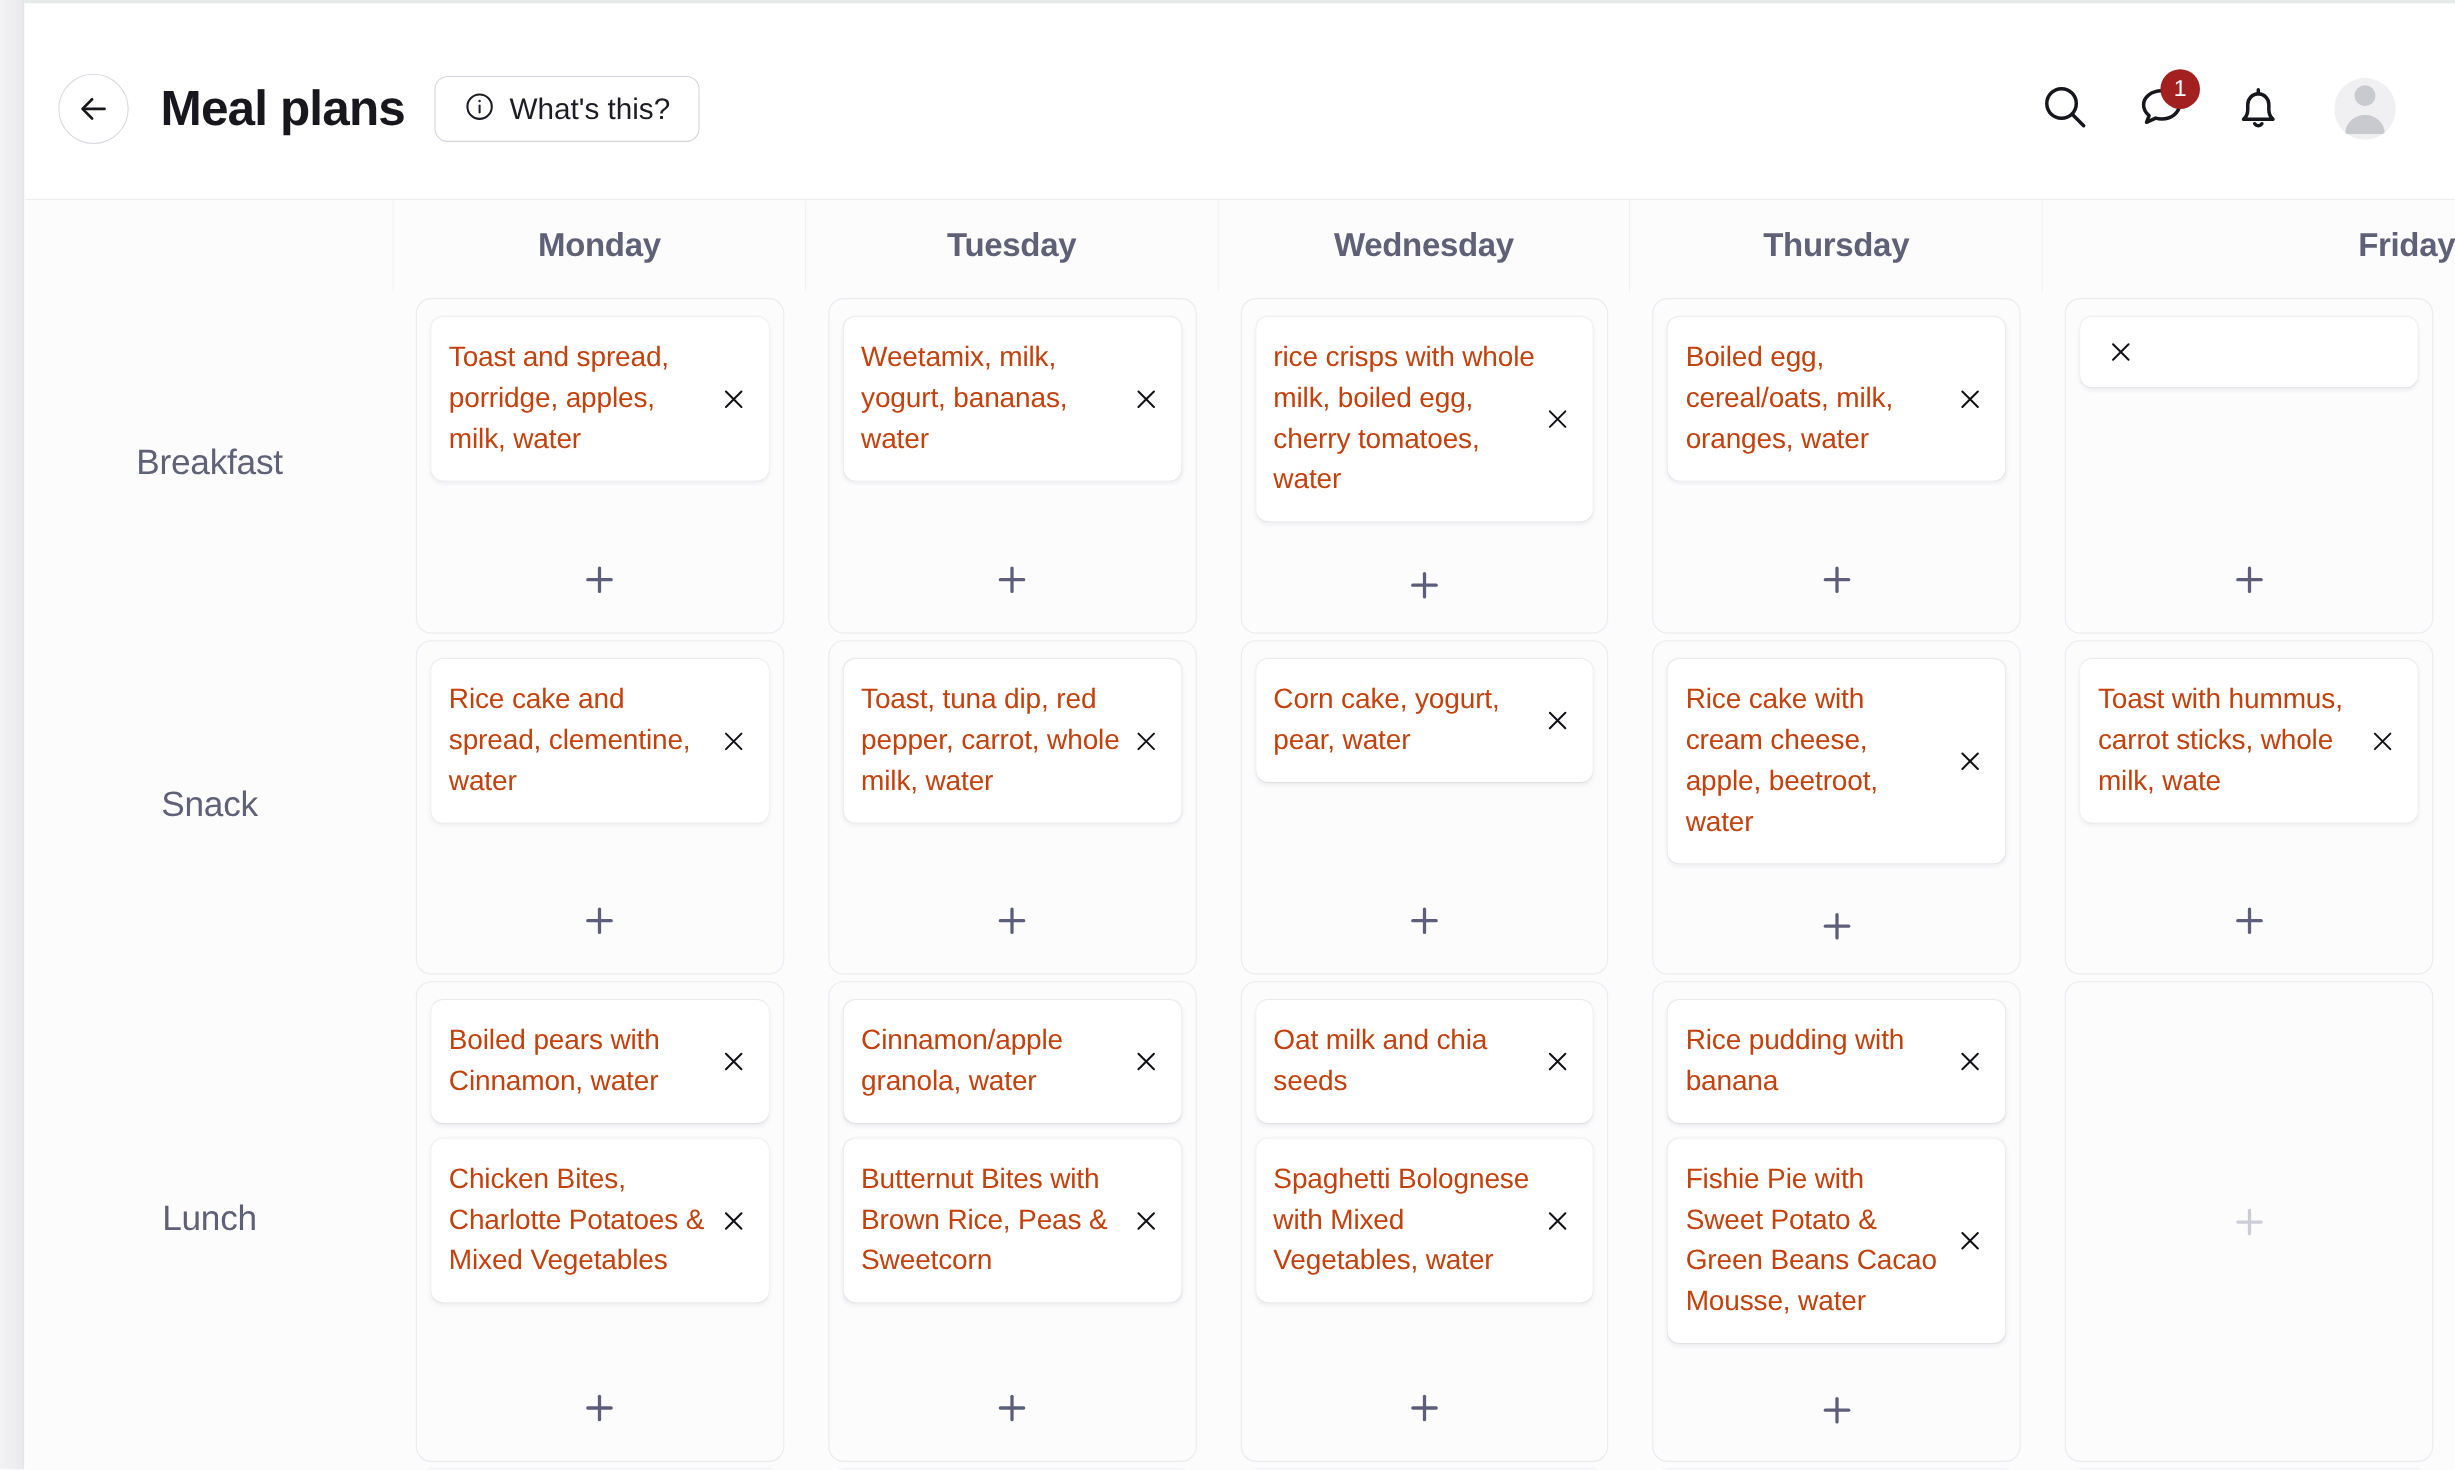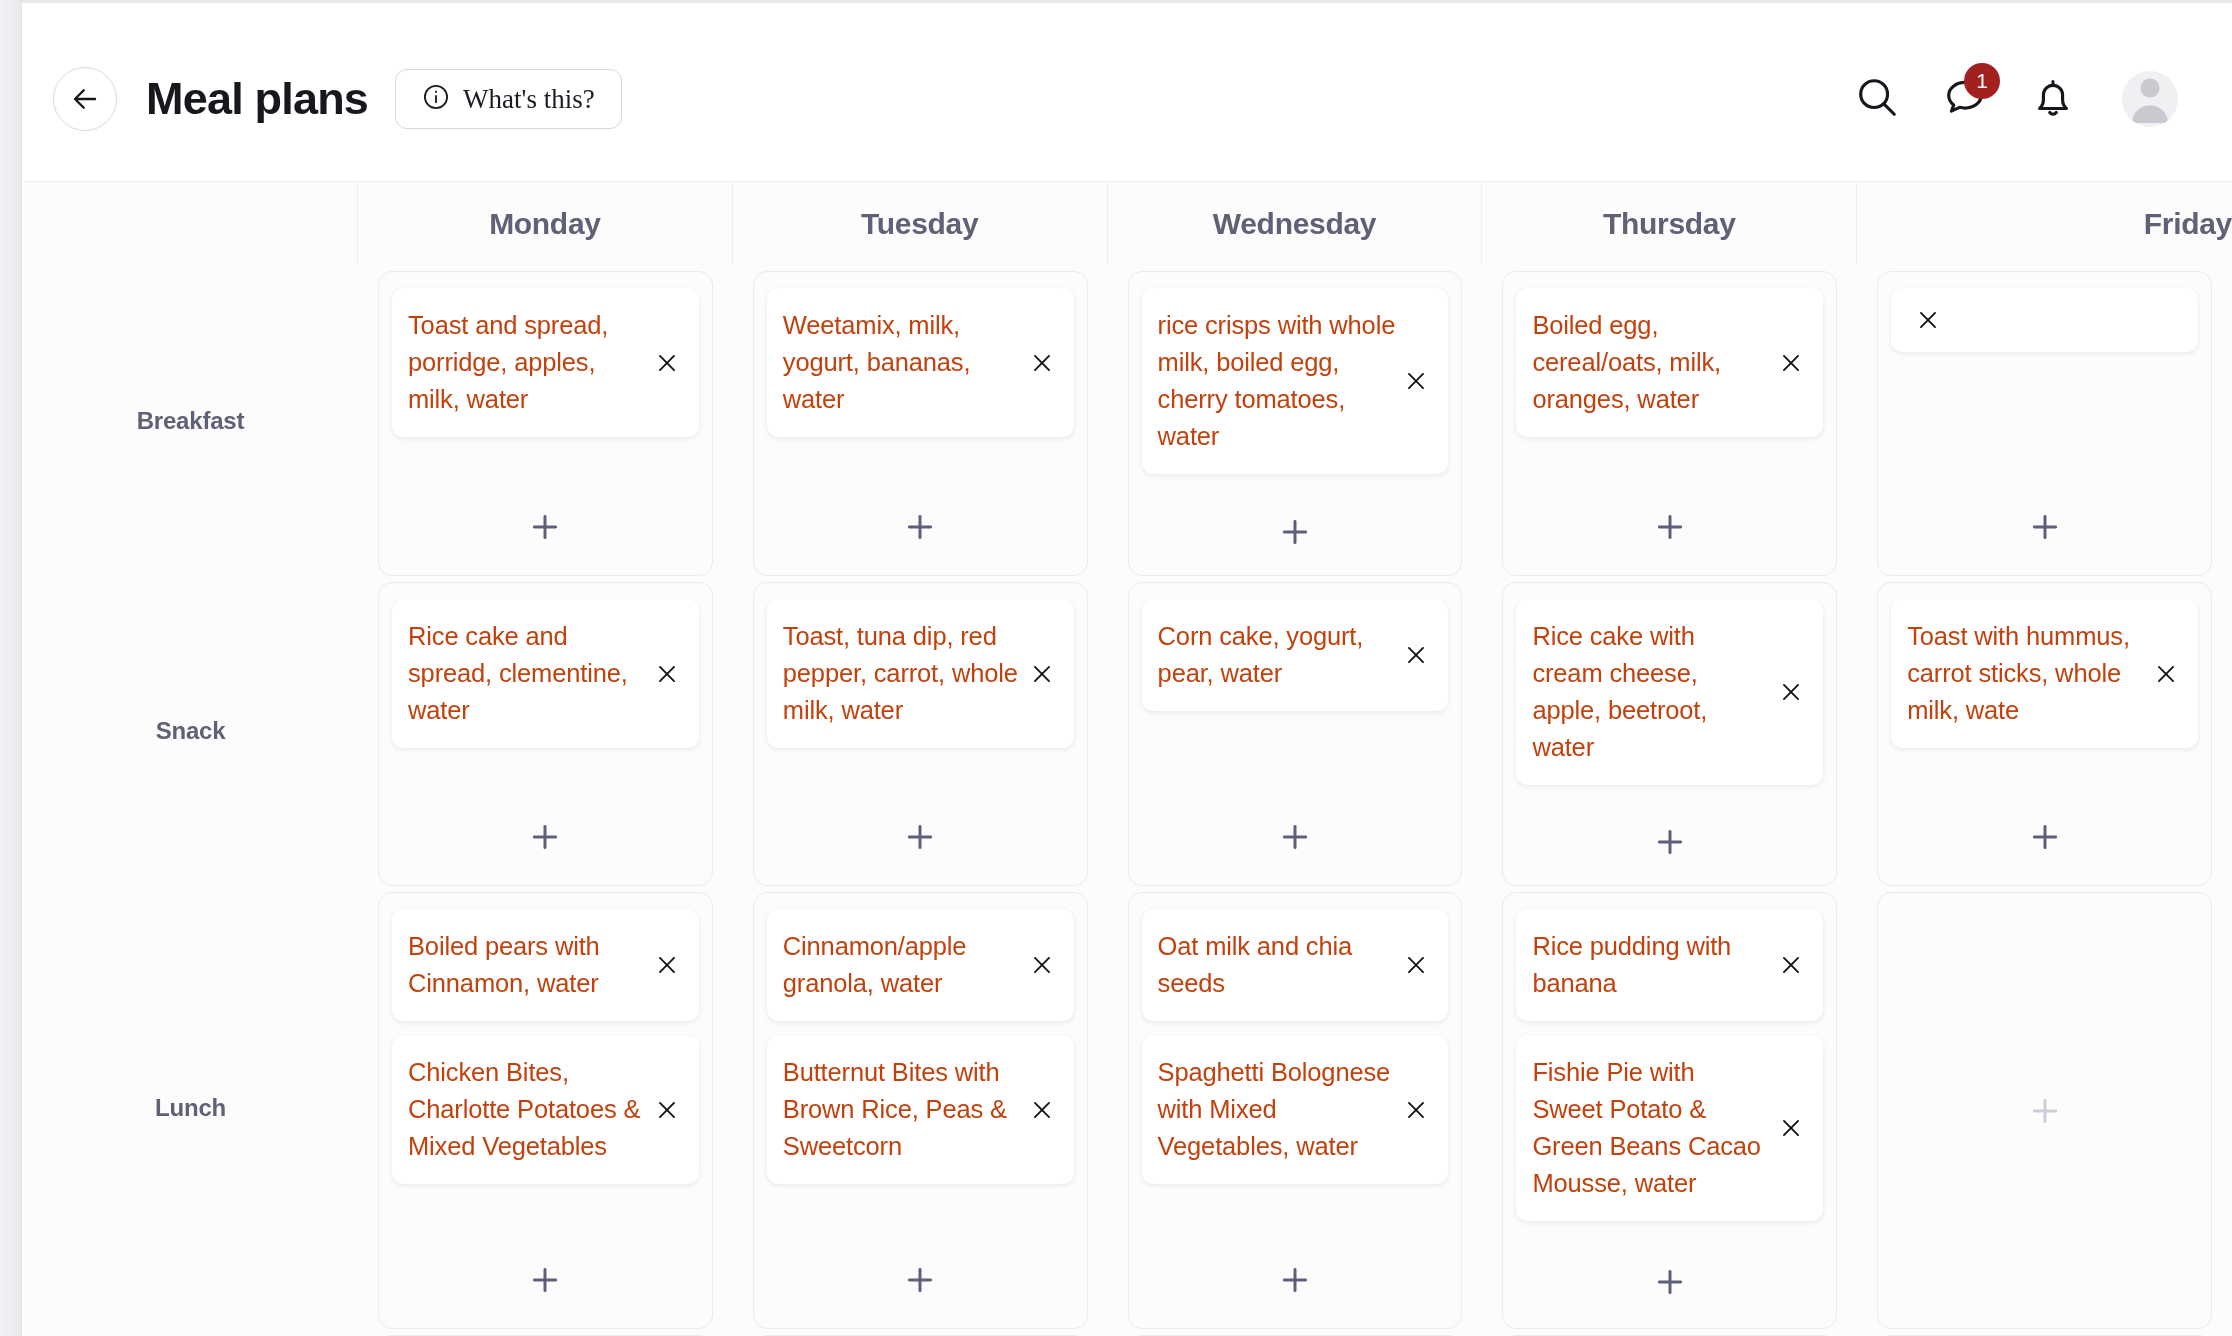--- a/index.html
+++ b/index.html
@@ -95,21 +95,20 @@
     border: 1.6px solid #d6d6e0;
     border-radius: 12px;
     background: #ffffff;
     cursor: pointer;
     white-space: nowrap;
   }
   .whats-this .label {
     font-size: 27px;
     color: #1c1c24;
     font-weight: 400;
-    font-family: Liberation Serif, serif;
   }
   .info-icon { display:block; flex:none; }
 
   .header-right {
     margin-left: auto;
     display: flex;
     align-items: center;
     gap: 34px;
     padding-right: 14px;
   }
@@ -158,22 +157,22 @@
   .rail {
     width: 335px;
     flex: none;
     box-sizing: border-box;
     display: flex;
     align-items: center;
     justify-content: center;
     background: #fcfcfd;
   }
   .rail-label {
-    font-size: 24px;
-    font-weight: 700;
+    font-size: 32px;
+    font-weight: 400;
     color: #5f6176;
     letter-spacing: -0.2px;
   }
 
   
   .dayhead-row { height: 83px; }
   .dayhead-rail { border-right: 1px solid #f0f0f4; }
   .dayhead {
     width: 374.8px;
     flex: none;

